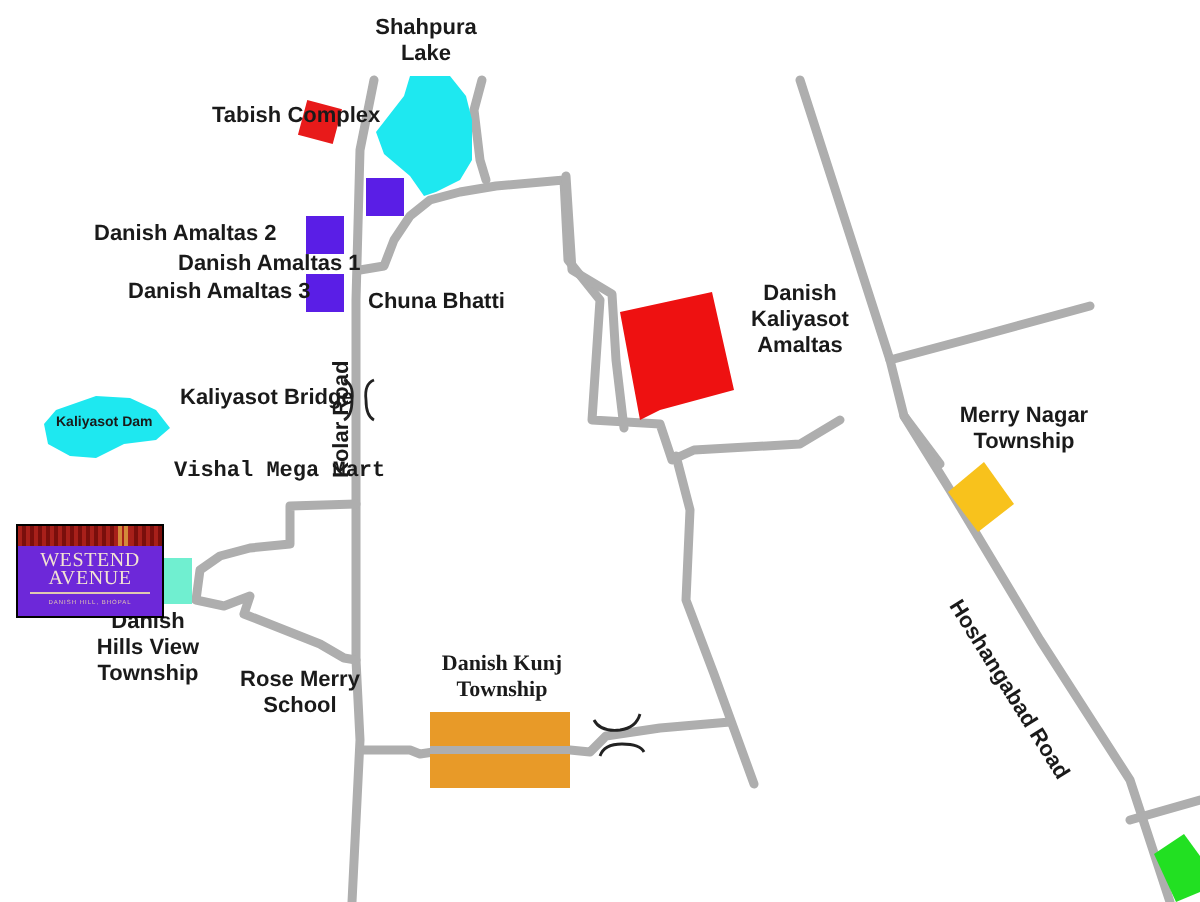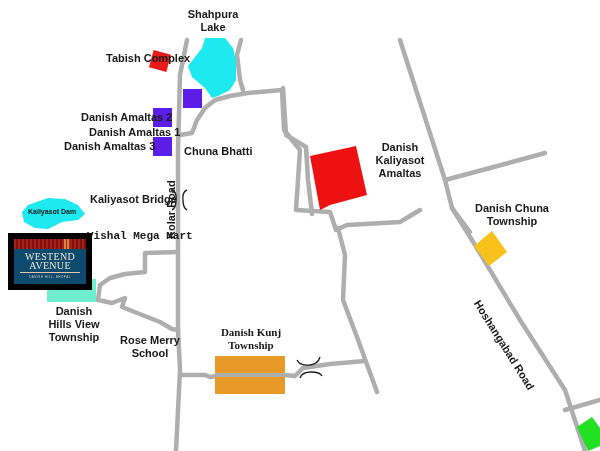--- a/index.html
+++ b/index.html
@@ -1,20 +1,20 @@
 <!DOCTYPE html>
 <html><head>
 <meta charset="utf-8">
 <style>
   html, body { margin:0; padding:0; background:#ffffff; }
   body { width:600px; height:451px; overflow:hidden; position:relative; font-family:"Liberation Sans", sans-serif; }
   #map { position:absolute; left:0; top:0; width:600px; height:451px; }
   .lbl { position:absolute; font-family:"Liberation Sans", sans-serif; font-weight:bold; font-size:11px; color:#1a1a1a; line-height:13px; white-space:nowrap; }
   .c { text-align:center; }
-  .westend { position:absolute; left:8px; top:233px; width:72px; height:45px; background:#0c4a6e; border:6px solid #000000; }
+  .westend { position:absolute; left:8px; top:262px; width:72px; height:45px; background:#6d28d9; border:1px solid #000000; }
   .westend .stripes { position:absolute; left:0; top:0; right:0; height:10px;
     background: repeating-linear-gradient(90deg, #a8201a 0 2px, #7a0f0c 2px 4px); }
   .westend .gold { position:absolute; left:50px; top:0; width:6px; height:10px; background: repeating-linear-gradient(90deg,#d38a3a 0 2px,#a8201a 2px 3px); }
   .westend .t1, .westend .t2 { position:absolute; left:0; right:0; text-align:center; font-family:"Liberation Serif", serif; color:#f3e3d2; font-size:10px; letter-spacing:0.3px; line-height:10px; }
   .westend .t1 { top:13px; }
   .westend .t2 { top:22px; }
   .westend .rule { position:absolute; left:6px; right:6px; top:33px; height:1px; background:#e0c8b0; }
   .westend .sub { position:absolute; left:0; right:0; top:36px; text-align:center; font-size:3px; color:#e0c8b0; letter-spacing:0.5px; }
 </style>
 </head>
@@ -66,21 +66,21 @@
     <path d="M300,378 Q302,372 311,372 Q320,372 322,376"></path>
   </g>
 </svg>
 
 <div class="lbl c" style="left:185px; top:8px; width:56px;">
   <div>Shahpura</div>
   <div>Lake</div>
 </div>
 <div class="lbl" style="left:70px; top:52px;margin-left:36px;">Tabish Complex</div>
 <div class="lbl" style="left:89px; top:89px;margin-top:37px;">Danish Amaltas 1</div>
-<div class="lbl" style="left:81px; top:111px;">Danish Amaltas 2</div>
+<div class="lbl" style="left:47px; top:111px;">Danish Amaltas 2</div>
 <div class="lbl" style="left:64px; top:140px;">Danish Amaltas 3</div>
 <div class="lbl" style="left:184px; top:145px;text-align:center;">Chuna Bhatti</div>
 <div class="lbl" style="left:90px; top:193px;">Kaliyasot Bridge</div>
 <div class="lbl" style="left:28px; top:207px; font-size:7px; line-height:9px;">Kaliyasot Dam</div>
 <div class="lbl" style="left:87px; top:230px;font-family:Liberation Mono, monospace;">Vishal Mega Mart</div>
 <div class="lbl" style="left:165px; top:239px; transform:rotate(-90deg); transform-origin:left top;">Kolar Road</div>
 <div class="lbl c" style="left:48px; top:305px; width:52px;">
   <div>Danish</div>
   <div>Hills View</div>
   <div>Township</div>
@@ -92,21 +92,21 @@
 <div class="lbl c" style="left:216px; top:326px; width:70px;font-family:Liberation Serif, serif;">
   <div>Danish Kunj</div>
   <div>Township</div>
 </div>
 <div class="lbl c" style="left:370px; top:141px; width:60px;">
   <div>Danish</div>
   <div>Kaliyasot</div>
   <div>Amaltas</div>
 </div>
 <div class="lbl c" style="left:474px; top:202px; width:76px;">
-  <div>Danish Chuna</div>
+  <div>Merry Nagar</div>
   <div>Township</div>
 </div>
 <div class="lbl" style="left:482px; top:298px; transform:rotate(58deg); transform-origin:left top;">Hoshangabad Road</div>
 
 <div class="westend">
   <div class="stripes"></div>
   <div class="gold"></div>
   <div class="t1">WESTEND</div>
   <div class="t2">AVENUE</div>
   <div class="rule"></div>

